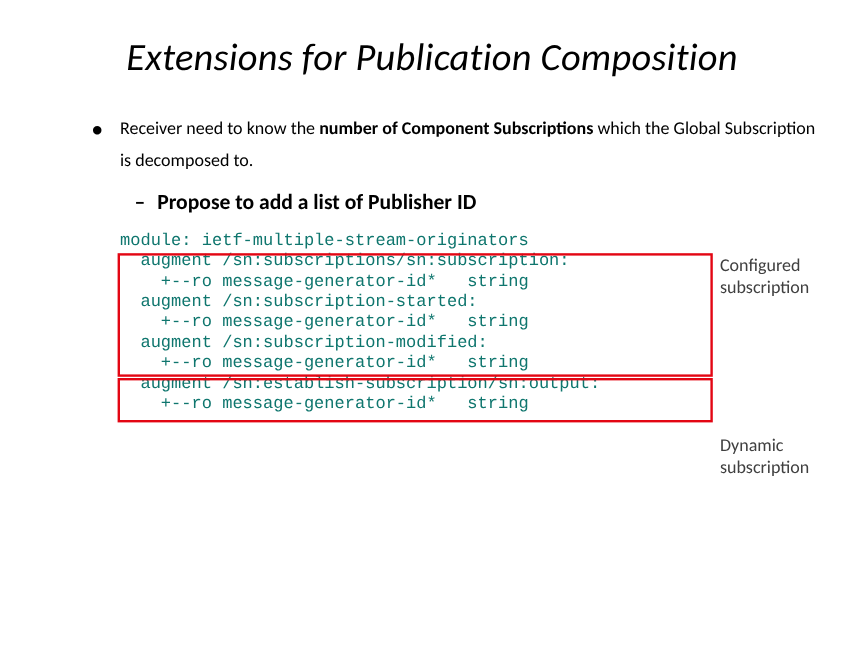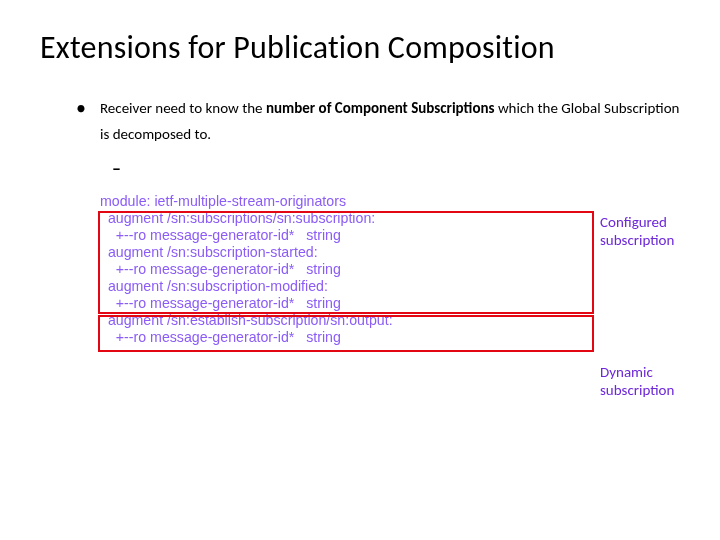--- a/index.html
+++ b/index.html
@@ -11,23 +11,24 @@
     color: #000;
     position: relative;
     overflow: hidden;
   }
   .slide {
     padding: 28px 40px 20px 40px;
   }
   .title {
     font-size: 32px;
     font-weight: 400;
-    text-align: left;
+    text-align: center;
     margin-bottom: 28px;
     letter-spacing: 0.2px;
+    font-style: italic;
   }
   .bullet-l1 {
     display: flex;
     align-items: flex-start;
     margin-left: 36px;
     margin-bottom: 10px;
   }
   .bullet-l1 .dot {
     font-size: 20px;
     line-height: 26px;
@@ -56,24 +57,24 @@
   }
   .bold { font-weight: 700; }
 
   .code-area {
     position: relative;
     margin-left: 60px;
     margin-top: 6px;
   }
   .code-block {
     position: relative;
-    font-family: Liberation Sans, sans-serif;
+    font-family: Liberation Mono, monospace;
     font-size: 14.2px;
     line-height: 17px;
-    color: #8b5cf6;
+    color: #0f766e;
     white-space: pre;
     z-index: 1;
   }
   .red-box {
     position: absolute;
     border: 2.5px solid #e30613;
     z-index: 2;
     background: transparent;
   }
   .box-top {
@@ -85,21 +86,21 @@
   .box-bottom {
     left: -2px;
     top: 122px;
     width: 496px;
     height: 37px;
   }
   .annotation {
     position: absolute;
     font-size: 15px;
     line-height: 18px;
-    color: #6d28d9;
+    color: #404040;
     z-index: 3;
   }
   .ann-top { left: 500px; top: 20px; }
   .ann-bottom { left: 500px; top: 126px; margin-top: 44px; }
 </style>
 </head>
 <body>
 
 <div class="slide">
 
@@ -107,20 +108,21 @@
 
   <div class="bullet-l1">
     <span class="dot">•</span>
     <span class="text">
       <span>Receiver need to know the </span><span class="bold">number of Component Subscriptions</span><span> which the Global Subscription is decomposed to.</span>
     </span>
   </div>
 
   <div class="bullet-l2">
     <span class="dash">–</span>
+    <span class="text">Propose to add a list of Publisher ID</span>
   </div>
 
   <div class="code-area">
     <div class="red-box box-top"></div>
     <div class="red-box box-bottom"></div>
     <div class="code-block"><span>module: ietf-multiple-stream-originators</span>
 <span>  augment /sn:subscriptions/sn:subscription:</span>
 <span>    +--ro message-generator-id*   string</span>
 <span>  augment /sn:subscription-started:</span>
 <span>    +--ro message-generator-id*   string</span>

